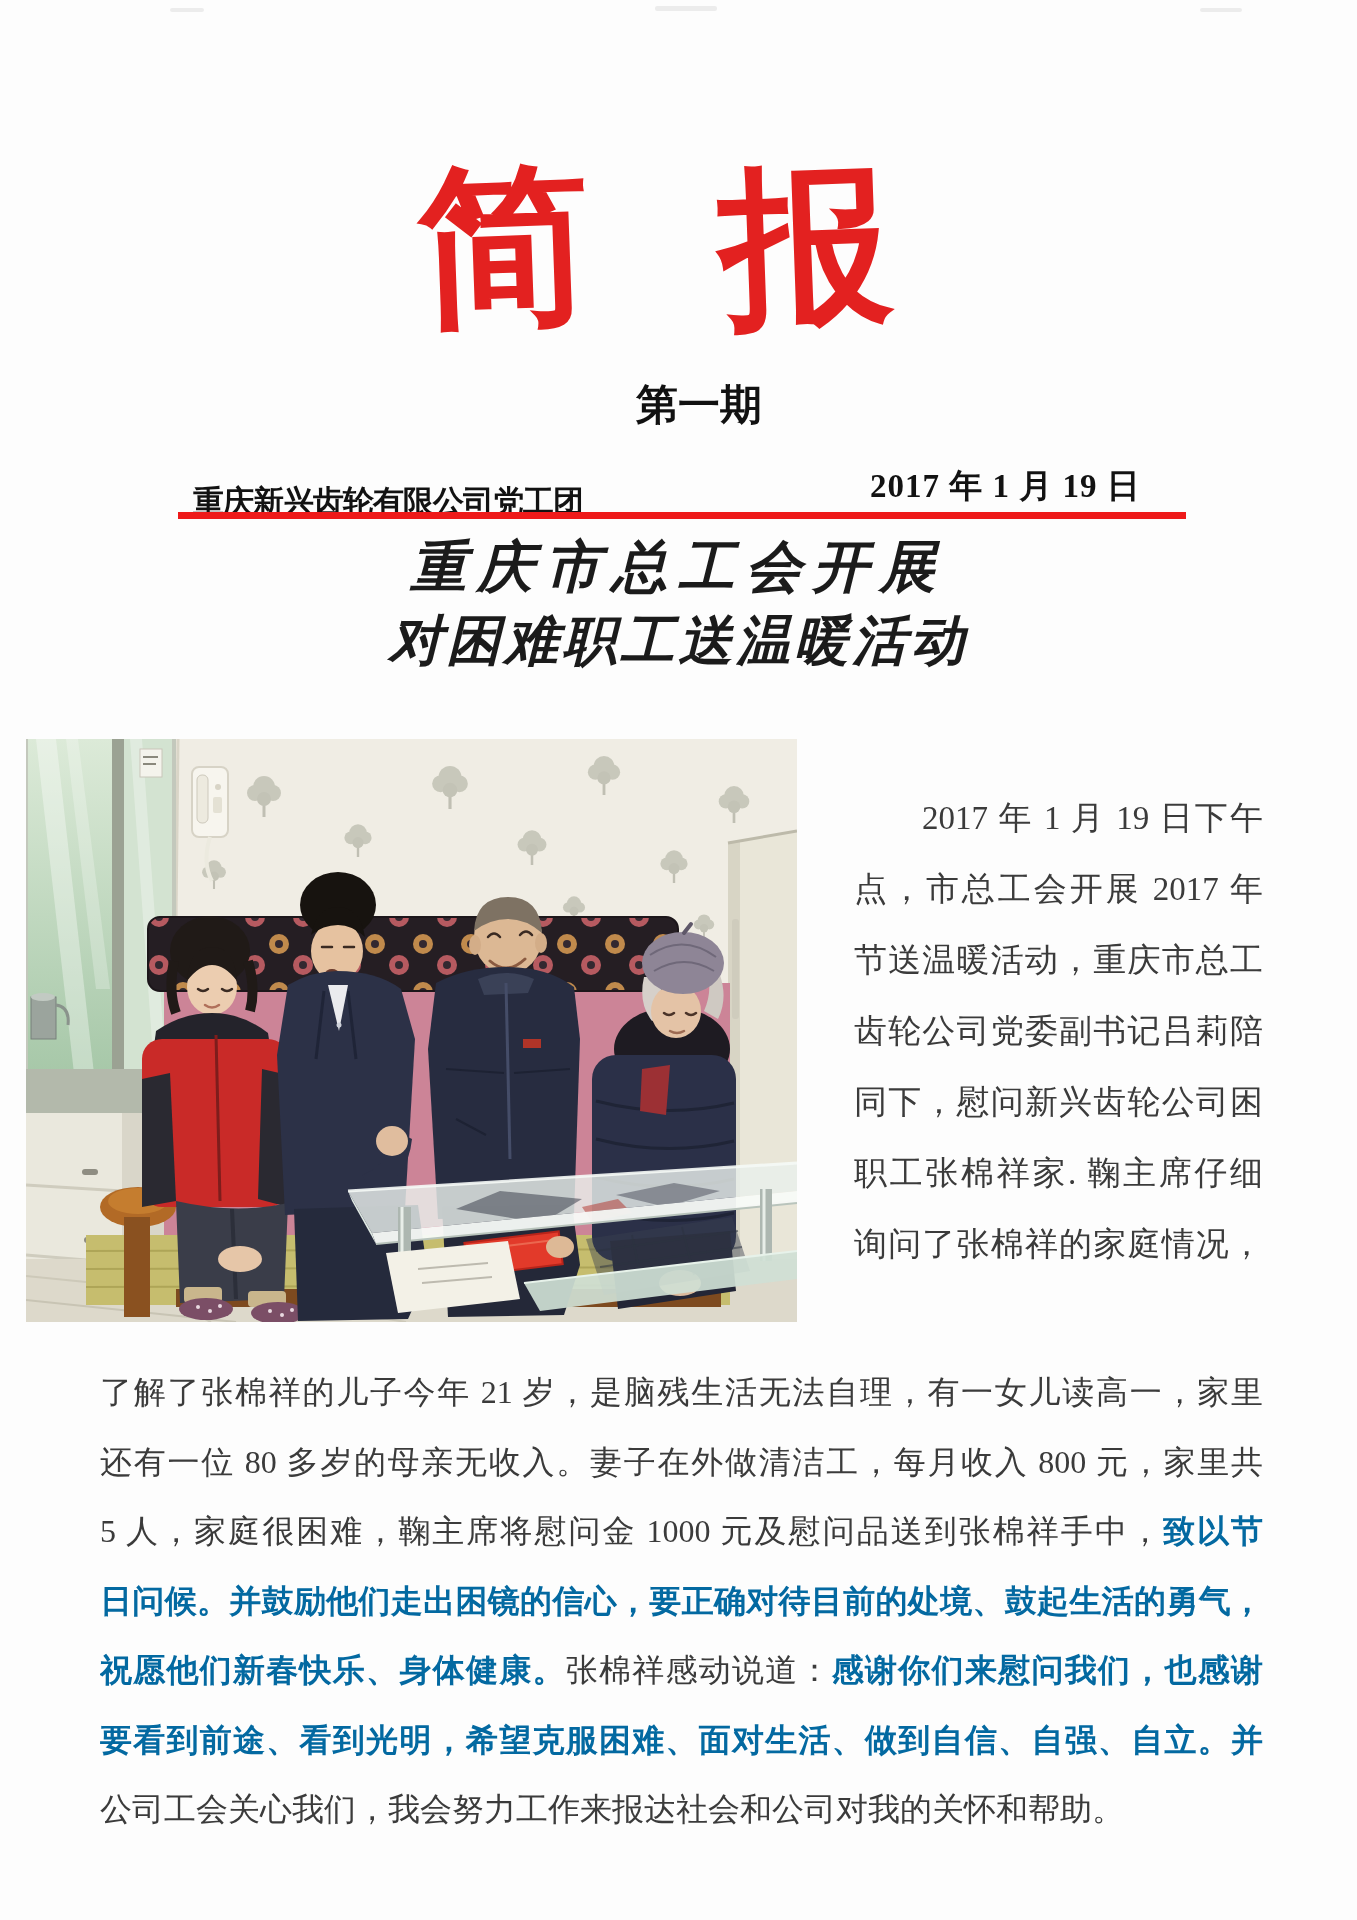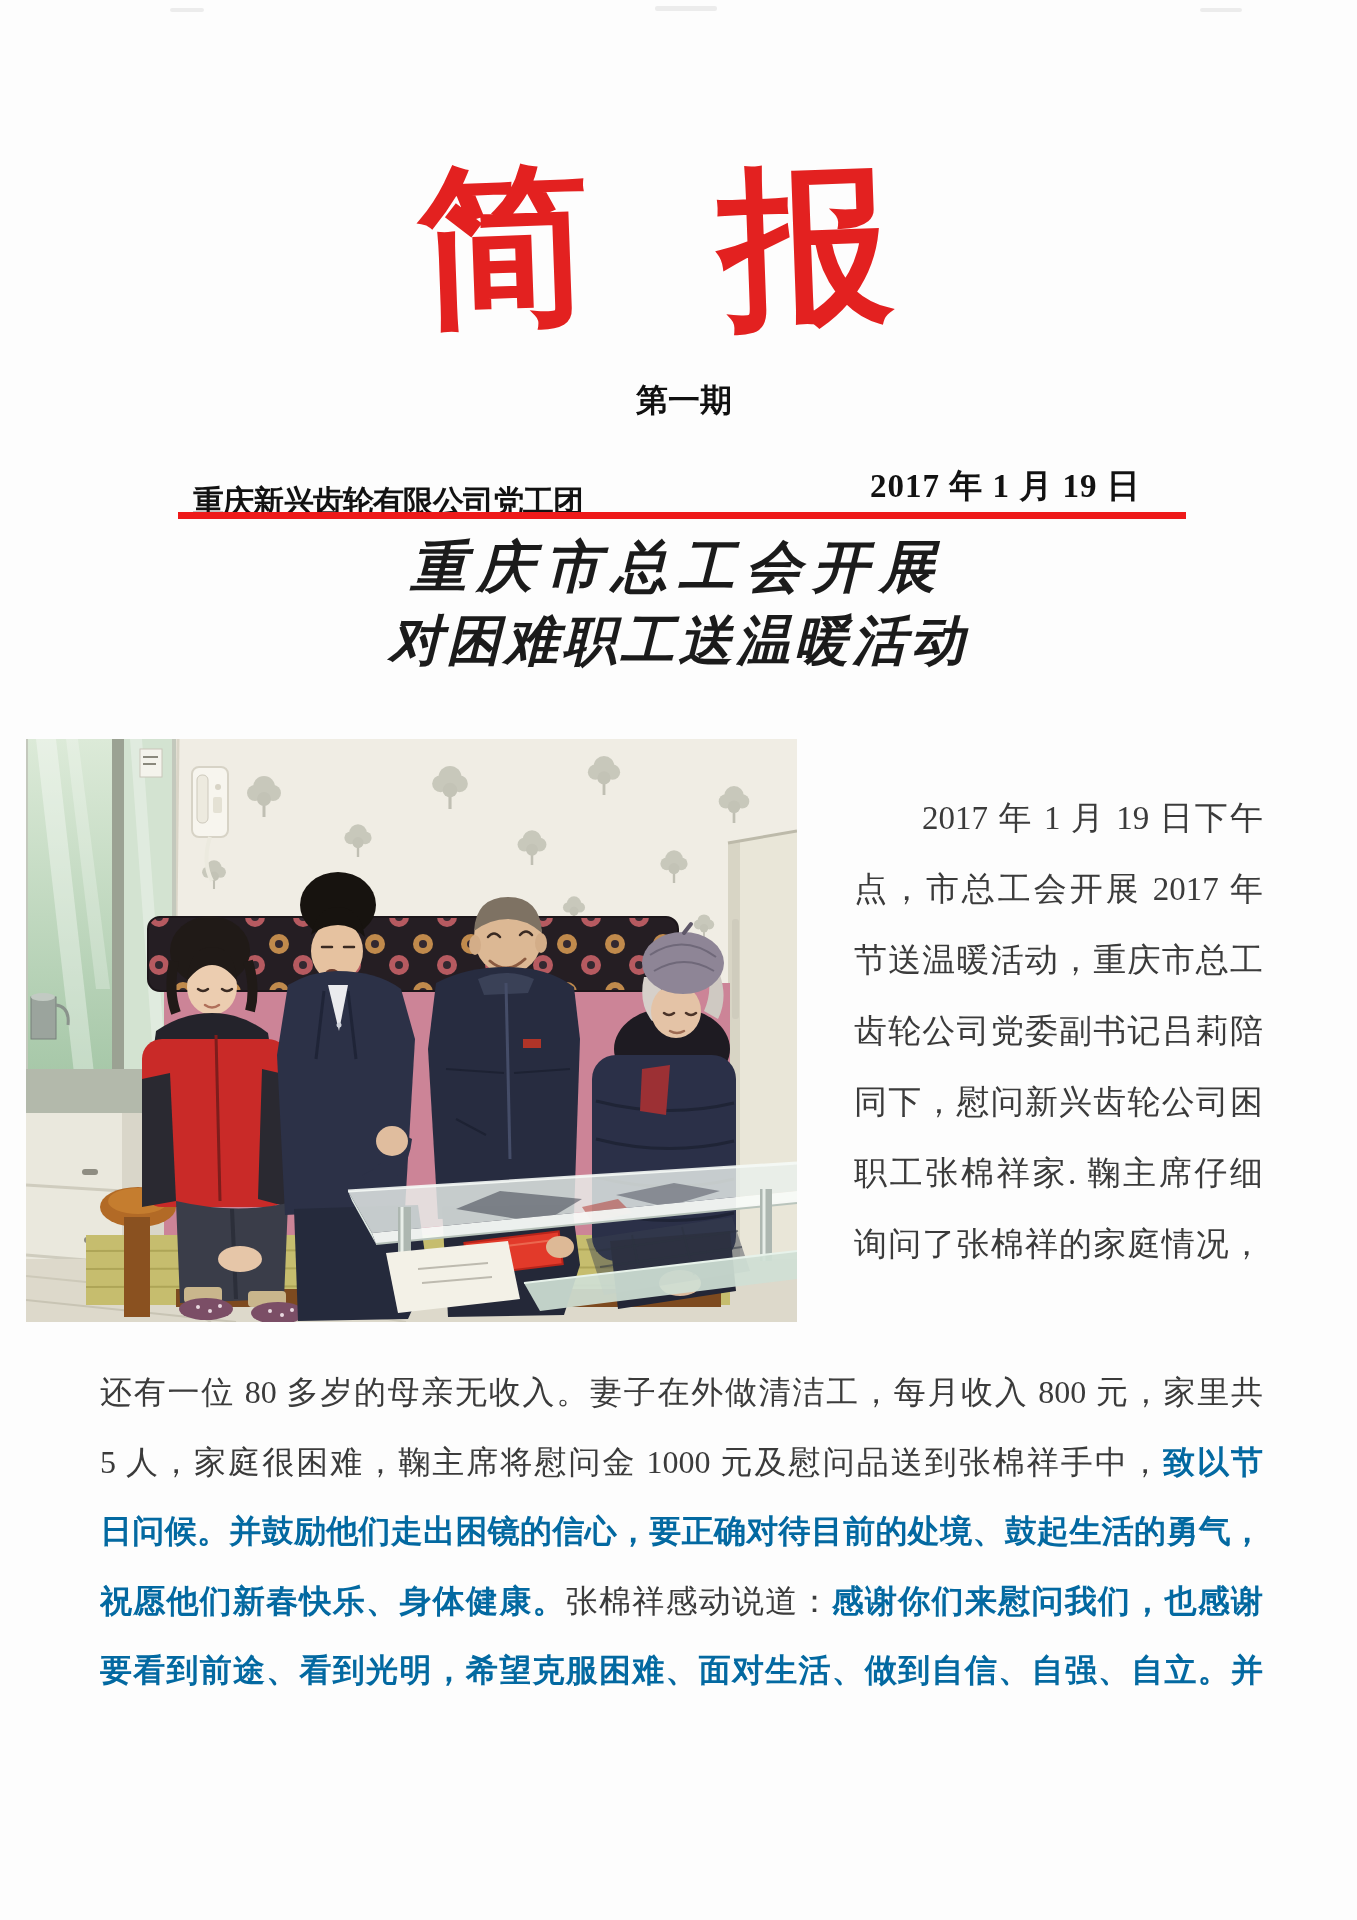--- a/index.html
+++ b/index.html
@@ -7,21 +7,21 @@
         font-family:"Liberation Serif",serif;}
   .scan-mark{position:absolute;background:#ececec;border-radius:2px;}
 
   
   .mast-title{position:absolute;top:160px;left:0;width:100%;height:180px;}
   .mast-title span{position:absolute;top:0;font-family:"DejaVu Serif",serif;font-weight:bold;
         font-size:172px;line-height:1;color:#e32120;transform:rotate(-2deg);}
   .tchar1{left:418px;}
   .tchar2{left:720px;}
   .issue{position:absolute;left:636px;top:384px;font-family:"Liberation Sans",sans-serif;
-        font-weight:bold;font-size:32px;color:#111;line-height:1;}
+        font-weight:bold;font-size:42px;color:#111;line-height:1;}
   .org{position:absolute;left:193px;top:480px;font-family:"Liberation Serif",serif;
         font-weight:bold;font-size:31px;color:#121212;line-height:44px;letter-spacing:-1px;}
   .date{position:absolute;left:870px;top:464px;width:352px;text-align:left;
         font-family:"Liberation Serif",serif;font-weight:bold;font-size:33px;color:#121212;
         line-height:44px;letter-spacing:1px;}
   .red-rule{position:absolute;left:178px;top:512px;width:1008px;height:7px;background:#ee1a1a;}
 
   
   .headline{position:absolute;left:0;top:530px;width:1357px;text-align:center;
         font-family:"Liberation Sans",sans-serif;font-weight:bold;color:#1b1b1b;font-style:italic;}
@@ -296,20 +296,22 @@
       <div class="bline indent">2017 年 1 月 19 日下午 5</div>
       <div class="bline">点，市总工会开展 2017 年春</div>
       <div class="bline">节送温暖活动，重庆市总工会</div>
       <div class="bline">齿轮公司党委副书记吕莉陪</div>
       <div class="bline">同下，慰问新兴齿轮公司困难</div>
       <div class="bline">职工张棉祥家.  鞠主席仔细</div>
       <div class="bline">询问了张棉祥的家庭情况，并</div>
     </div>
 
   <div class="fullpara">
+      <div class="bline"><span>了解了张棉祥的儿子今年 21 岁，是脑残生活无法自理，有一女儿读高一，家里</span></div>
       <div class="bline"><span>还有一位 80 多岁的母亲无收入。妻子在外做清洁工，每月收入 800 元，家里共</span></div>
       <div class="bline"><span>5 人，家庭很困难，鞠主席将慰问金 1000 元及慰问品送到张棉祥手中，</span><span class="b">致以节</span></div>
       <div class="bline"><span class="b">日问候。并鼓励他们走出困镜的信心，要正确对待目前的处境、鼓起生活的勇气，</span></div>
       <div class="bline"><span class="b">祝愿他们新春快乐、身体健康。</span><span>张棉祥感动说道：</span><span class="b">感谢你们来慰问我们，也感谢</span></div>
       <div class="bline"><span class="b">要看到前途、看到光明，希望克服困难、面对生活、做到自信、自强、自立。并</span></div>
+      <div class="bline noj"><span>公司工会关心我们，我会努力工作来报达社会和公司对我的关怀和帮助。</span></div>
     </div>
 
 </div>
 
 </body></html>

